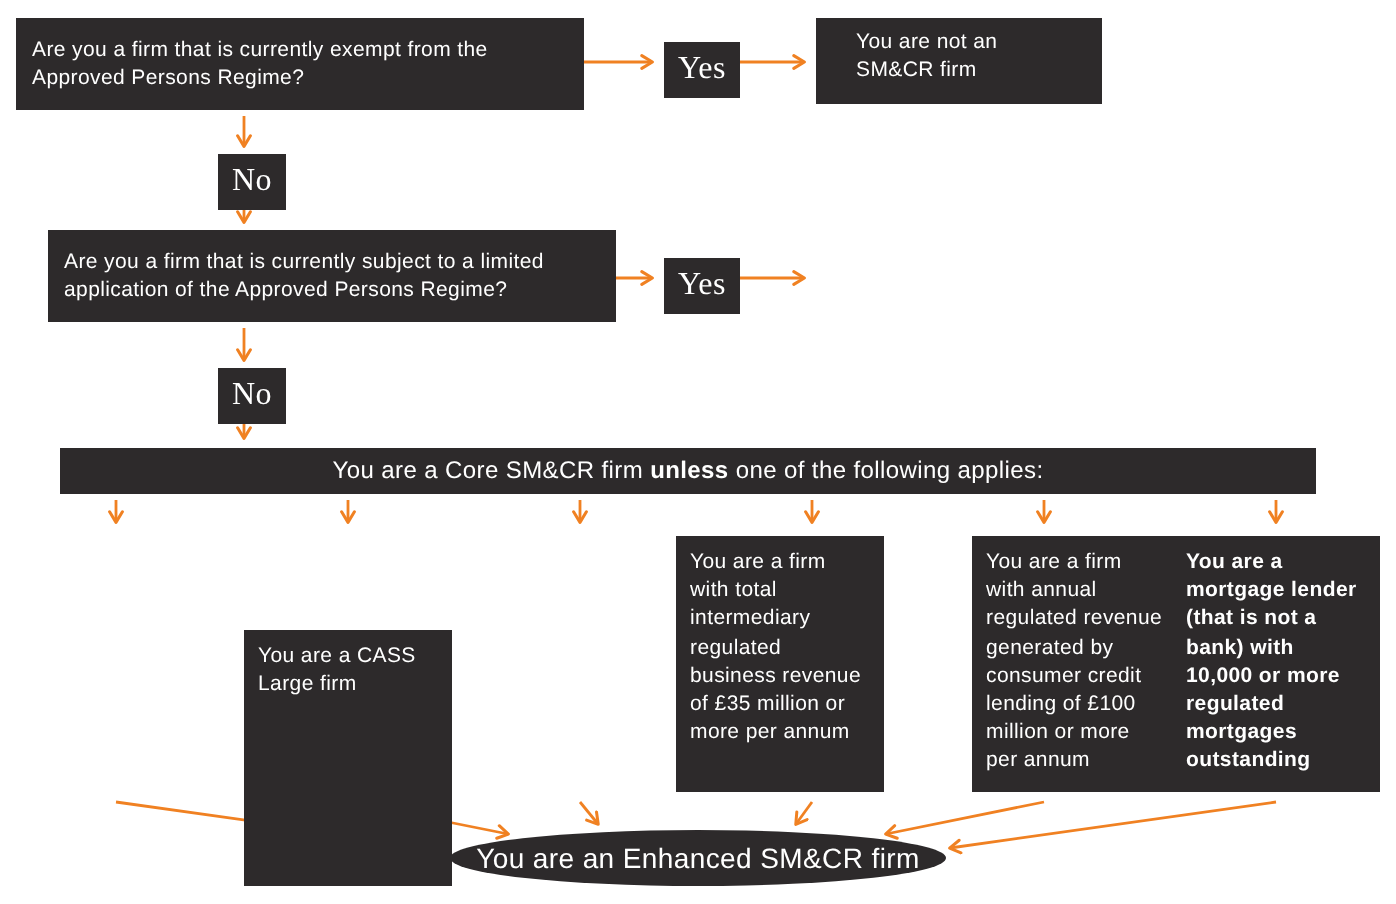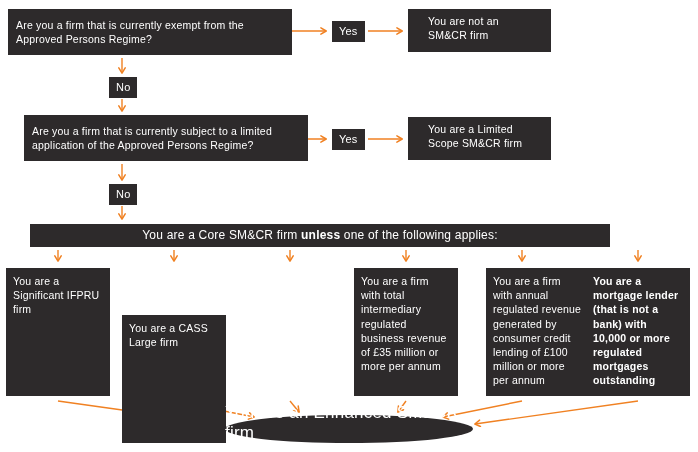--- a/index.html
+++ b/index.html
@@ -15,41 +15,41 @@
   .arrows{position:absolute;left:0;top:0;width:698px;height:452px;pointer-events:none;}
   .flow-line{stroke:var(--arrow);stroke-width:1.4;fill:none;}
   .ah-path{stroke:var(--arrow);stroke-width:1.5;fill:none;stroke-linecap:round;stroke-linejoin:round;}
 
   .box{position:absolute;background:var(--box);color:var(--text);
        font-size:10.5px;line-height:1.35;letter-spacing:.2px;}
   .qbox{width:284px;height:46px;padding:6px 8px;display:flex;flex-direction:column;justify-content:center;}
   .q1{left:8px;top:9px;}
   .q2{left:24px;top:115px;}
 
-  .badge{padding:3px 7px;font-size:11px;}
+  .badge{padding:3px 7px;font-size:16px;font-family:Liberation Serif, serif;}
   .yes1{left:332px;top:21px;}
   .yes2{left:332px;top:129px;}
   .no1{left:109px;top:77px;}
   .no2{left:109px;top:184px;}
 
   .result{width:143px;height:43px;padding:5px 20px;display:flex;flex-direction:column;justify-content:flex-start;}
   .r1{left:408px;top:9px;}
   .r2{left:408px;top:117px;}
 
-  .banner{left:30px;top:224px;width:580px;height:23px;font-size:12px;
+  .banner{left:30px;top:224px;width:628px;height:23px;font-size:12px;
           display:flex;align-items:center;justify-content:center;}
   .banner b{font-weight:bold;}
 
   .crit{top:268px;width:104px;height:128px;padding:6px 7px;}
   .c0{left:6px;}  .c1{left:122px;margin-top:47px;} .c2{left:238px;}
-  .c3{left:354px;} .c4{left:486px;} .c5{left:586px;font-weight:bold;}
+  .c3{left:338px;} .c4{left:486px;} .c5{left:586px;font-weight:bold;}
 
   .ellipse{position:absolute;left:225px;top:415px;width:248px;height:28px;
            background:var(--box);color:var(--text);border-radius:50%;
-           display:flex;align-items:flex-end;justify-content:center;font-size:17px;letter-spacing:.2px;}
+           display:flex;align-items:center;justify-content:center;font-size:14px;letter-spacing:.2px;}
 </style>
 </head>
 <body>
 
 <div class="canvas">
 
   <svg class="arrows" viewBox="0 0 698 452">
     <defs>
       <marker id="ah" markerWidth="9" markerHeight="9" refX="6.6" refY="4" orient="auto" markerUnits="userSpaceOnUse">
         <path class="ah-path" d="M1.5,0.8 L6.8,4 L1.5,7.2"></path>
@@ -106,32 +106,28 @@
   <div class="box badge yes1">Yes</div>
   <div class="box result r1">
     <span>You are not an SM&amp;CR firm</span>
   </div>
   <div class="box badge no1">No</div>
 
   <div class="box qbox q2">
     <span>Are you a firm that is currently subject to a limited application of the Approved Persons Regime?</span>
   </div>
   <div class="box badge yes2">Yes</div>
-  <div class="box result r2">
-    <span>You are a Limited Scope SM&amp;CR firm</span>
-  </div>
   <div class="box badge no2">No</div>
 
   <div class="box banner">
     <div>
       <span>You are a Core SM&amp;CR firm </span><b>unless</b><span> one of the following applies:</span>
     </div>
   </div>
 
-  <div class="box crit c0">You are a Significant IFPRU firm</div>
   <div class="box crit c1">You are a CASS Large firm</div>
   <div class="box crit c3">You are a firm with total intermediary regulated business revenue of £35 million or more per annum</div>
   <div class="box crit c4">You are a firm with annual regulated revenue generated by consumer credit lending of £100 million or more per annum</div>
   <div class="box crit c5">You are a mortgage lender (that is not a bank) with 10,000 or more regulated mortgages outstanding</div>
 
   <div class="ellipse">
     <span>You are an Enhanced SM&amp;CR firm</span>
   </div>
 
 </div>

